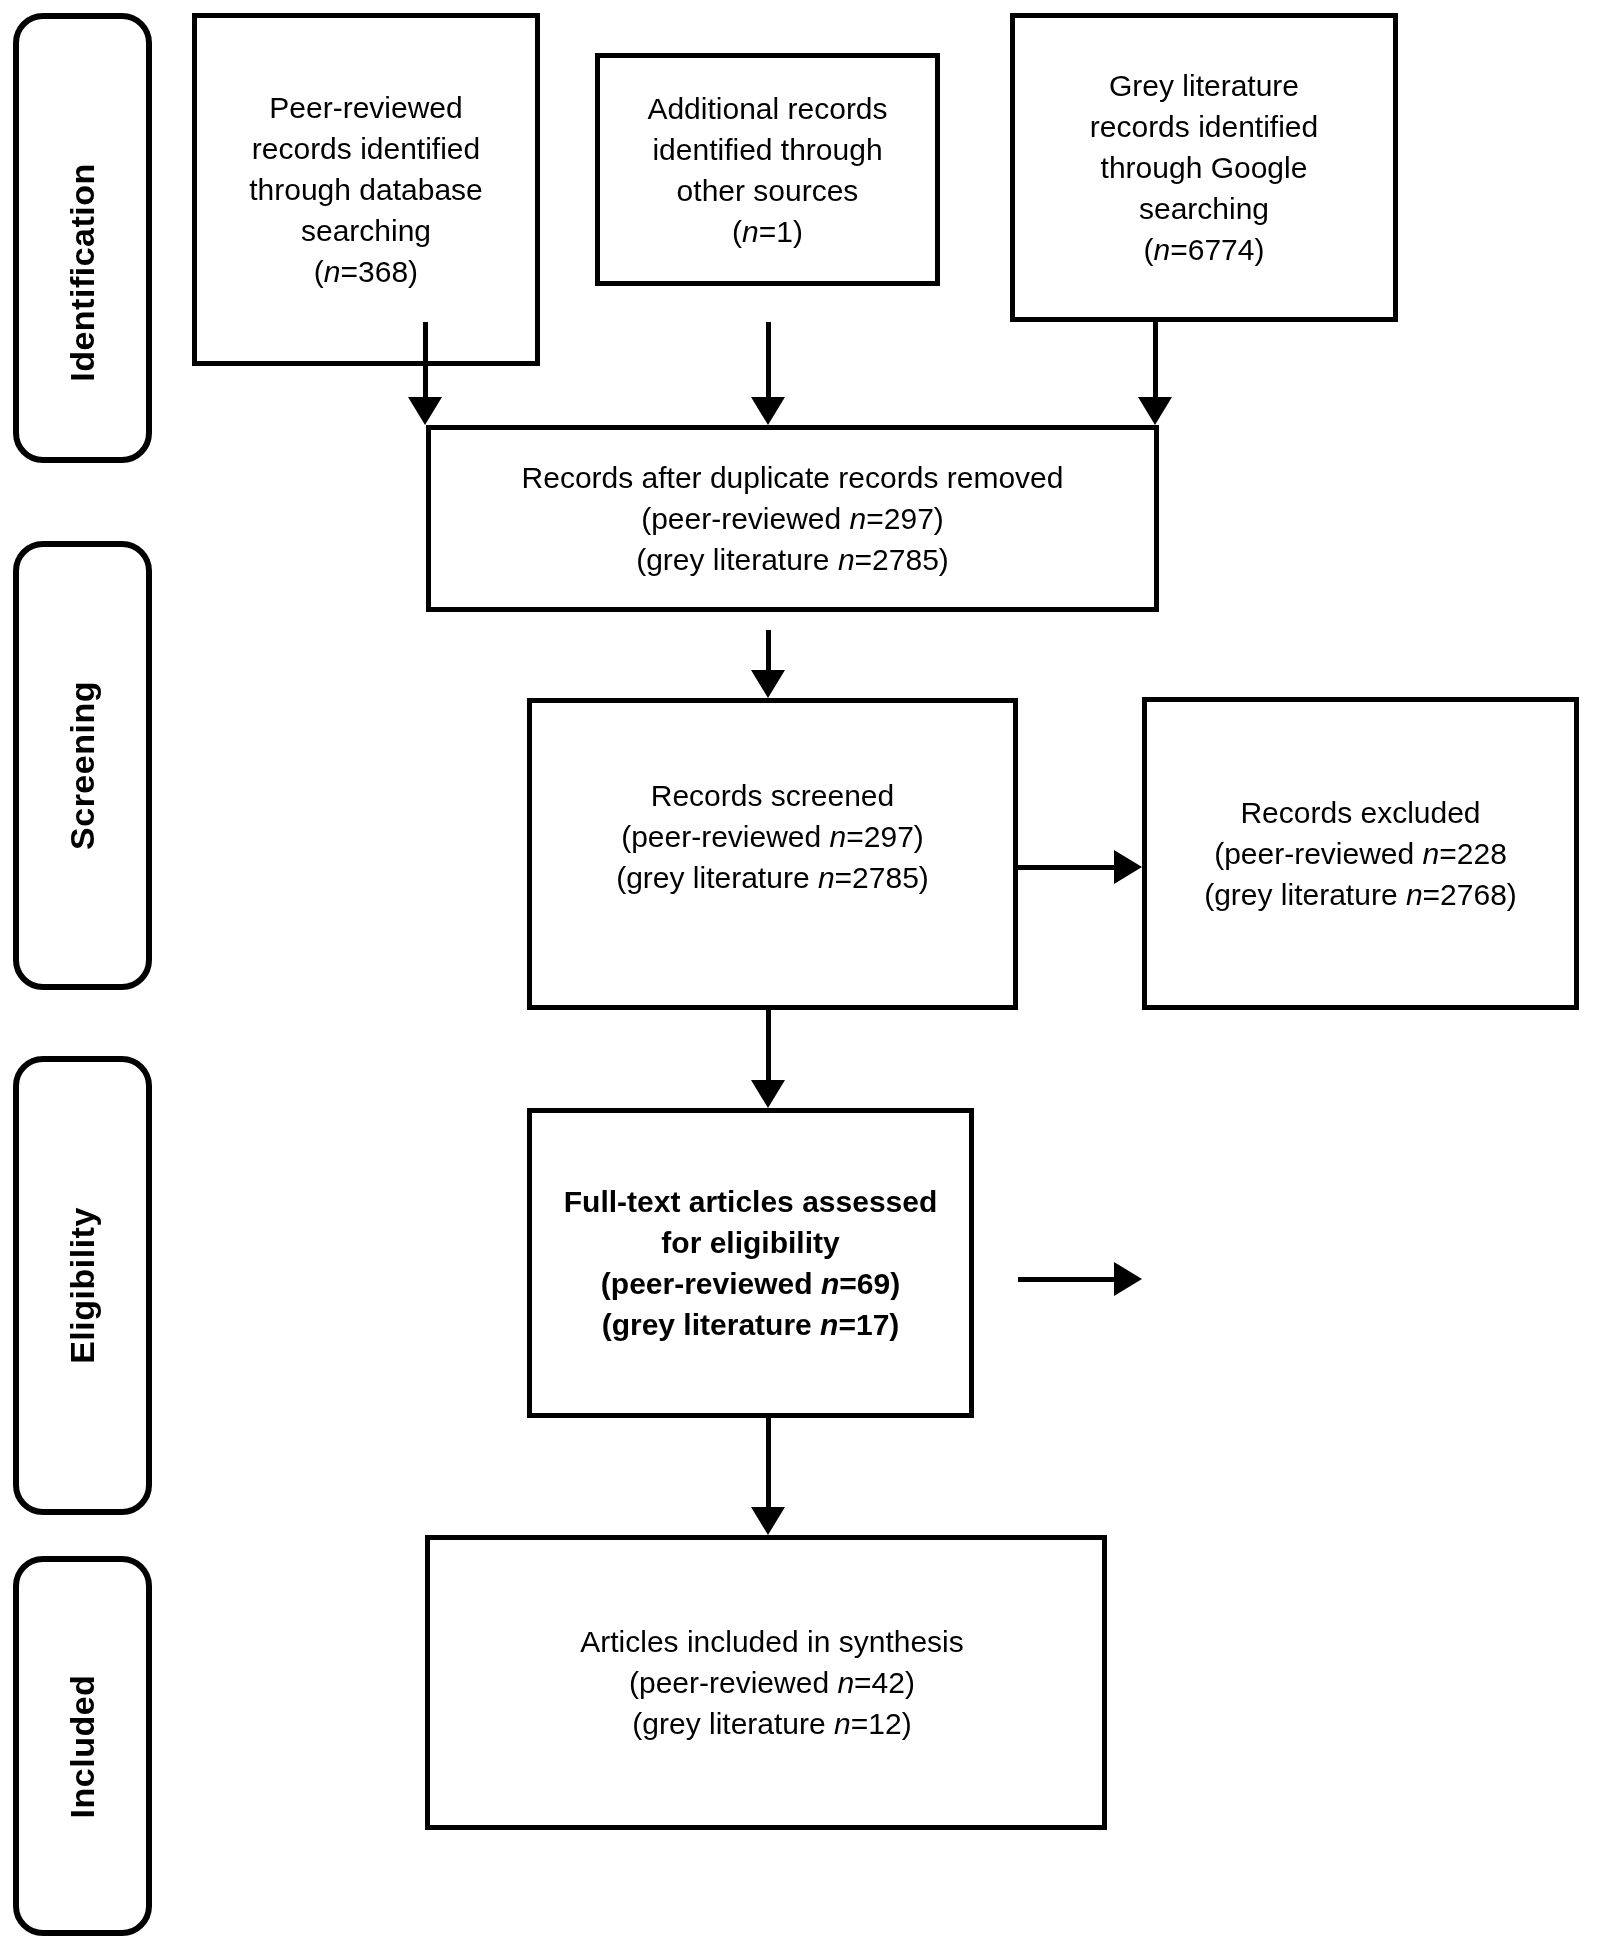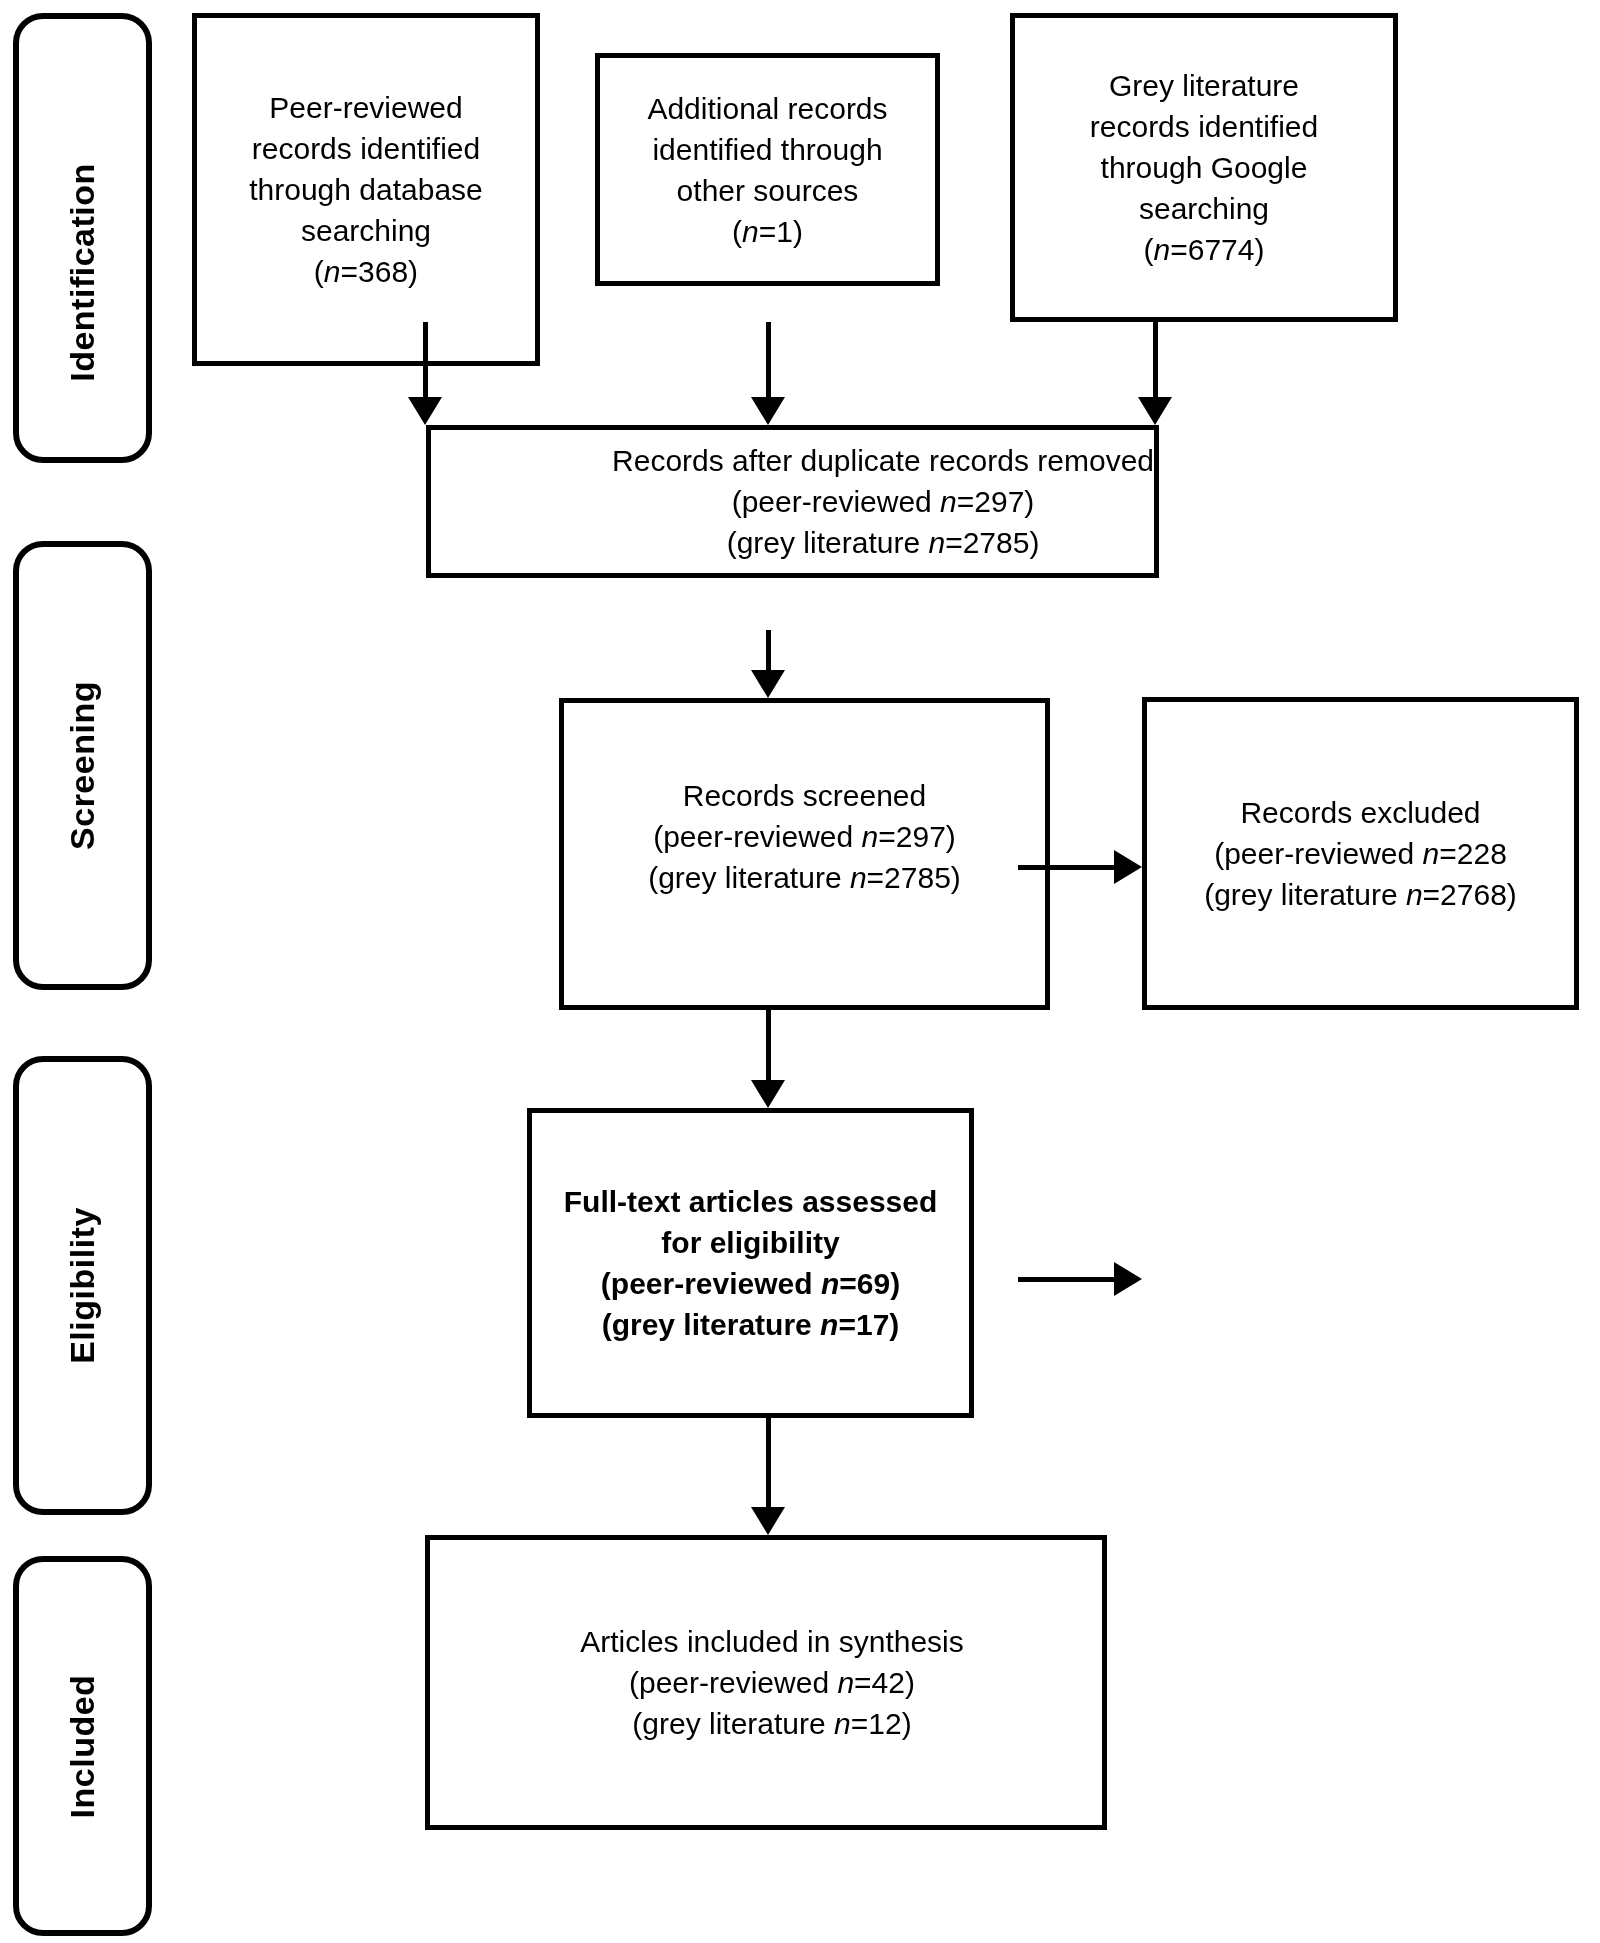--- a/index.html
+++ b/index.html
@@ -43,21 +43,21 @@
     justify-content: center;
     text-align: center;
   }
   .btext {
     margin: 0;
     font-size: 30px;
     line-height: 41px;
     white-space: pre-line;
   }
   .btext i { font-style: italic; }
-  .lift { padding-bottom: 36px; margin-left: 32px; }
+  .lift { padding-bottom: 36px; }
   
   .vline { position: absolute; width: 5px; background: #000000; }
   .hline { position: absolute; height: 5px; background: #000000; }
   .head-down {
     position: absolute; width: 0; height: 0;
     border-left: 17px solid transparent;
     border-right: 17px solid transparent;
     border-top: 28px solid #000000;
   }
   .head-right {
@@ -87,21 +87,21 @@
 
   <div class="fbox" style="left:192px; top:13px; width:348px; height:353px;">
     <p class="btext">Peer-reviewed<br>records identified<br>through database<br>searching<br>(<i>n</i>=368)</p>
   </div>
   <div class="fbox" style="left:595px; top:13px; width:345px; height:233px;margin-top:40px;">
     <p class="btext">Additional records<br>identified through<br>other sources<br>(<i>n</i>=1)</p>
   </div>
   <div class="fbox" style="left:1010px; top:13px; width:388px; height:309px;">
     <p class="btext">Grey literature<br>records identified<br>through Google<br>searching<br>(<i>n</i>=6774)</p>
   </div>
-  <div class="fbox" style="left:426px; top:425px; width:733px; height:153px;justify-content:flex-end;">
+  <div class="fbox" style="left:426px; top:425px; width:733px; height:187px;">
     <p class="btext">Records after duplicate records removed<br>(peer-reviewed <i>n</i>=297)<br>(grey literature <i>n</i>=2785)</p>
   </div>
 
   <div class="fbox lift" style="left:527px; top:698px; width:491px; height:312px;">
     <p class="btext">Records screened<br>(peer-reviewed <i>n</i>=297)<br>(grey literature <i>n</i>=2785)</p>
   </div>
   <div class="fbox" style="left:1142px; top:697px; width:437px; height:313px;">
     <p class="btext">Records excluded<br>(peer-reviewed <i>n</i>=228<br>(grey literature <i>n</i>=2768)</p>
   </div>
 

